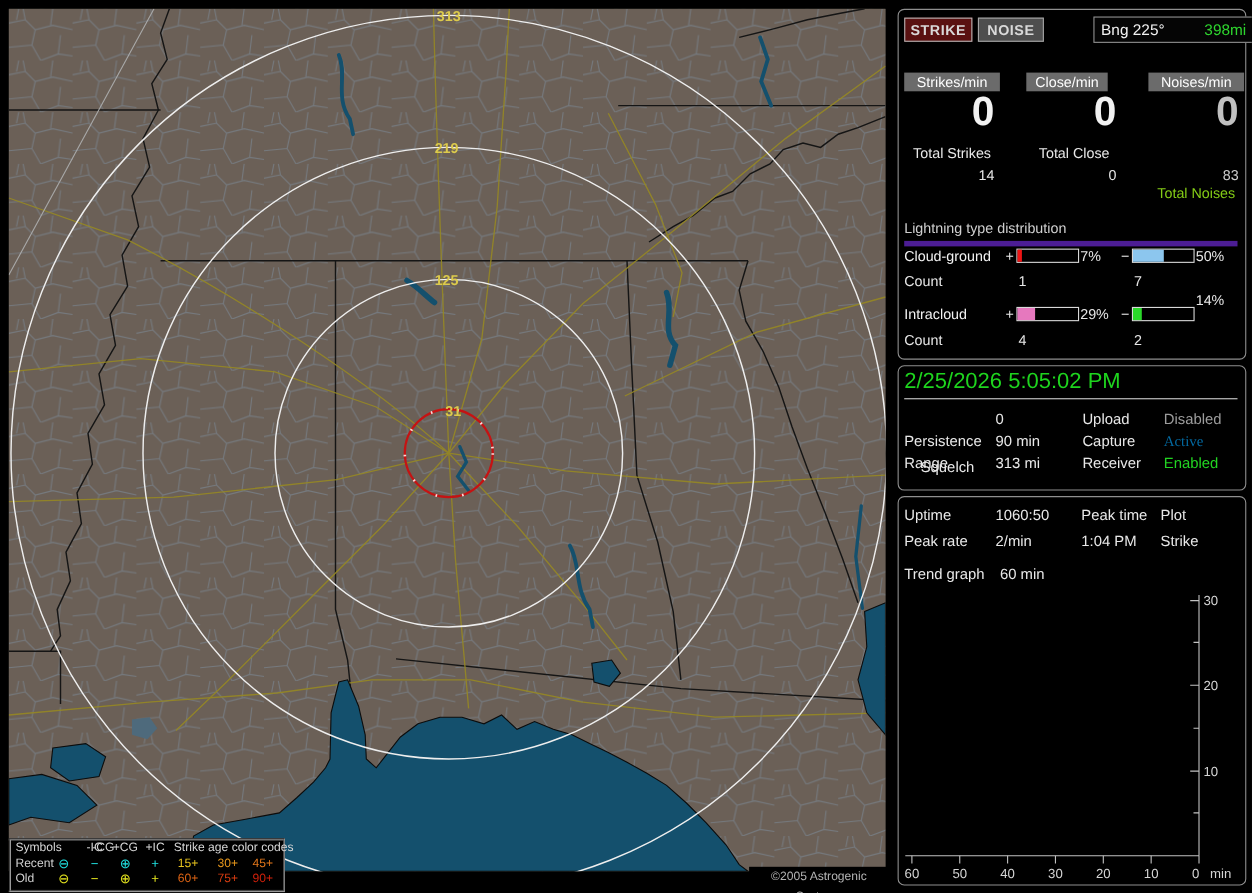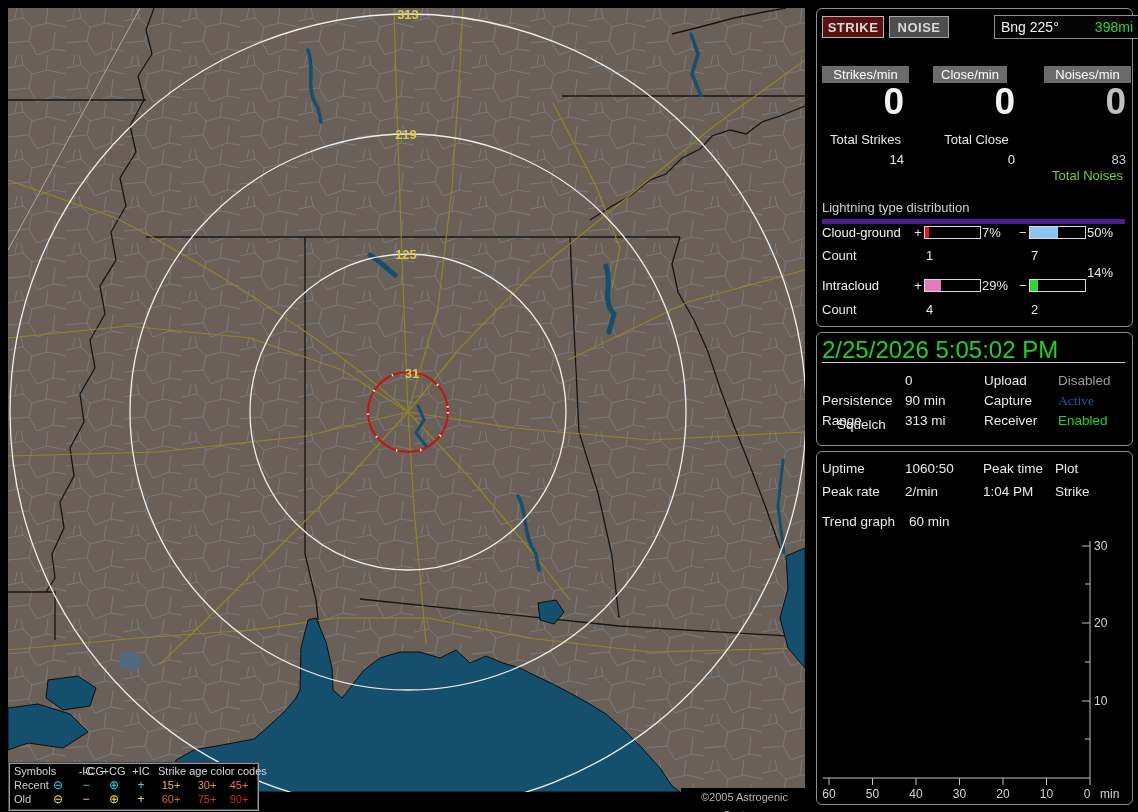--- a/index.html
+++ b/index.html
@@ -187,21 +187,21 @@
     <span style="width: 14%; background-color: rgb(43, 216, 43);"></span>
   </div>
   <div class="abs b" style="left:270px;top:256px;text-align:right;">14%</div>
 
   <div class="abs b" style="left:5px;top:293px;">Count</div>
   <div class="abs b" style="left:109px;top:293px;">4</div>
   <div class="abs b" style="left:214px;top:293px;">2</div>
 </div>
 
 <div class="box" style="left:816px;top:332px;width:315px;height:112px;">
-  <div class="abs b" style="left: 5px; top: 3px; font-size: 24px; color: rgb(30, 212, 30);">2/25/2026 5:05:02 PM</div>
+  <div class="abs b" style="left: 5px; top: 3px; font-size: 20px; color: rgb(30, 212, 30);">2/25/2026 5:05:02 PM</div>
   <div class="abs" style="left:5px;top:29px;width:303px;border-top:1px solid #cfcfcf;"></div>
 
   <div class="row-k" style="left:20px;top:40px;margin-top:44px;">Squelch</div>
   <div class="row-k" style="left:88px;top:40px;">0</div>
   <div class="row-k" style="left:167px;top:40px;">Upload</div>
   <div class="row-k" style="left: 241px; top: 40px; color: rgb(156, 156, 156);">Disabled</div>
 
   <div class="row-k" style="left:5px;top:60px;">Persistence</div>
   <div class="row-k" style="left:88px;top:60px;">90 min</div>
   <div class="row-k" style="left:167px;top:60px;">Capture</div>

